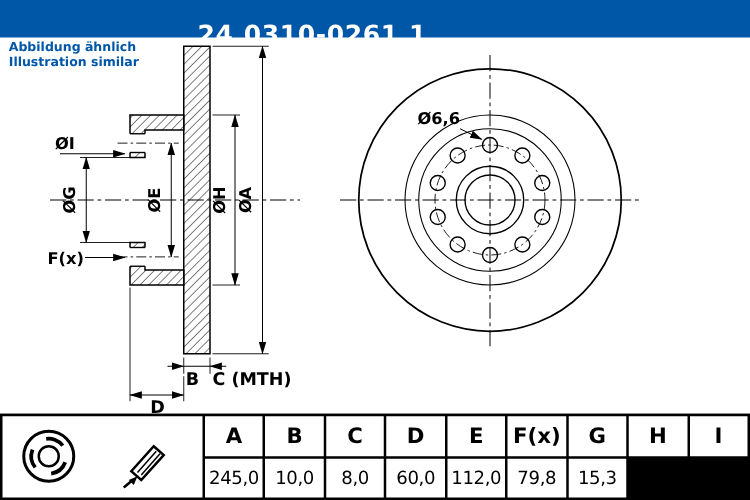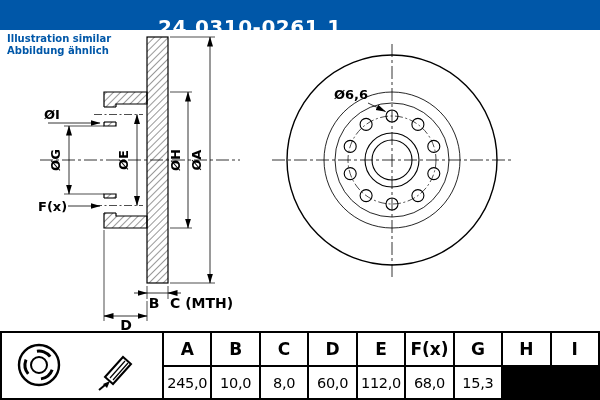--- a/index.html
+++ b/index.html
@@ -40,22 +40,22 @@
   .icon-pad{position:absolute;left:96px;top:18px;}
 </style>
 </head>
 <body>
 
 <div class="header">
   <span class="part-no">24.0310-0261.1</span>
 </div>
 
 <div class="note">
+  <div>Abbildung ähnlich</div>
   <div>Illustration similar</div>
-  <div>Abbildung ähnlich</div>
 </div>
 
 <svg class="drawing" width="600" height="332">
   <defs>
     <pattern id="hatch" patternUnits="userSpaceOnUse" width="5" height="5" patternTransform="rotate(45)">
       <line x1="0" y1="0" x2="0" y2="5" stroke="#000" stroke-width="0.8"></line>
     </pattern>
     <marker id="arr" viewBox="0 0 10 7" refX="9.5" refY="3.5" markerWidth="10" markerHeight="7" orient="auto-start-reverse" markerUnits="userSpaceOnUse">
       <path d="M0,0.5 L10,3.5 L0,6.5 Z" fill="#000"></path>
     </marker>
@@ -189,15 +189,15 @@
   <div class="cell head">F(x)</div>
   <div class="cell head">G</div>
   <div class="cell head">H</div>
   <div class="cell head">I</div>
 
   <div class="cell val">245,0</div>
   <div class="cell val">10,0</div>
   <div class="cell val">8,0</div>
   <div class="cell val">60,0</div>
   <div class="cell val">112,0</div>
-  <div class="cell val">68,0</div>
+  <div class="cell val">79,8</div>
   <div class="cell val">15,3</div>
 </div>
 
 </body></html>

